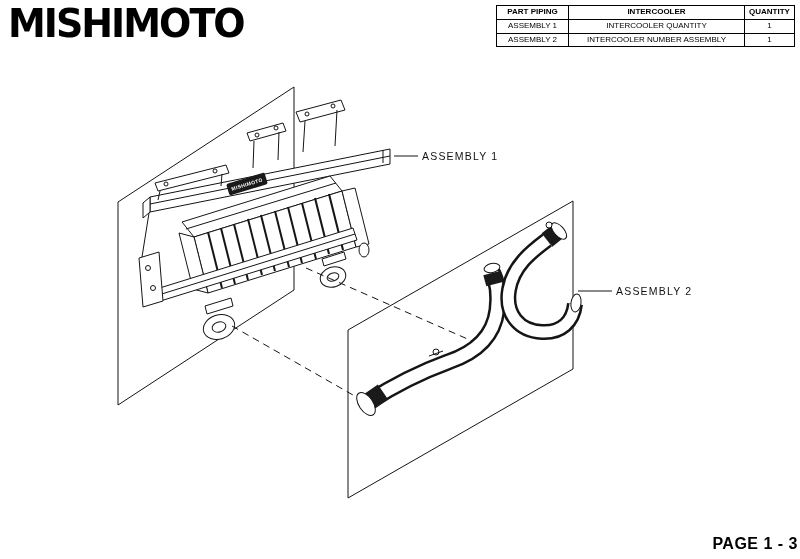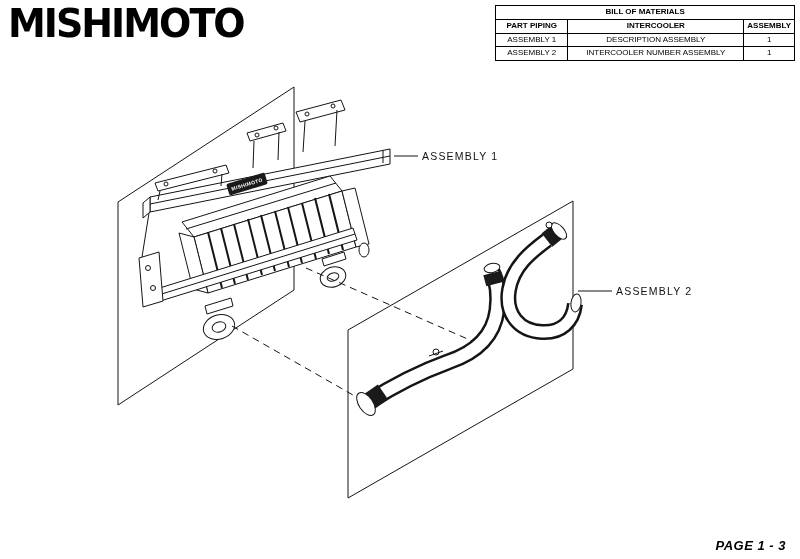--- a/index.html
+++ b/index.html
@@ -13,48 +13,45 @@
     transform:scaleY(1.05); transform-origin:left top;
     color:#000; white-space:nowrap;
   }
 
   table.bom { position:absolute; top:5px; right:5px; border-collapse:collapse; font-size:8px; line-height:1.1; background:#fff; }
   table.bom th, table.bom td { border:1px solid #000; padding:2px 3px; text-align:center; white-space:nowrap; }
   table.bom th { font-weight:bold; }
   table.bom td { font-weight:normal; font-size:8px; }
   .col-part { width:72px; } .col-desc { width:176px; } .col-qty { width:50px; }
 
-  .pageno { position:absolute; right:14px; bottom:6px; font-size:13px; font-weight:bold; letter-spacing:0.5px;font-style:italic; }
+  .pageno { position:absolute; right:2px; bottom:6px; font-size:16px; font-weight:bold; letter-spacing:0.5px; }
 
   svg.drawing { position:absolute; left:0; top:0; }
   .dlabel { font-family:"Liberation Sans", sans-serif; font-size:10.5px; letter-spacing:1.2px; fill:#111; }
   .badge-text { font-family:"Liberation Sans", sans-serif; font-size:5px; letter-spacing:0.4px; fill:#fff; font-weight:bold; }
 </style>
 </head>
 <body>
 
 <div class="sheet">
 
   <div class="logo">MISHIMOTO</div>
 
   <table class="bom">
     <thead>
       <tr>
-        <th colspan="3">BILL OF MATERIALS</th>
-      </tr>
-      <tr>
         <th class="col-part">PART PIPING</th>
         <th class="col-desc">INTERCOOLER</th>
-        <th class="col-qty">ASSEMBLY</th>
+        <th class="col-qty">QUANTITY</th>
       </tr>
     </thead>
     <tbody>
       <tr>
         <td>ASSEMBLY 1</td>
-        <td>DESCRIPTION ASSEMBLY</td>
+        <td>INTERCOOLER QUANTITY</td>
         <td>1</td>
       </tr>
       <tr>
         <td>ASSEMBLY 2</td>
         <td>INTERCOOLER NUMBER ASSEMBLY</td>
         <td>1</td>
       </tr>
     </tbody>
   </table>
 

